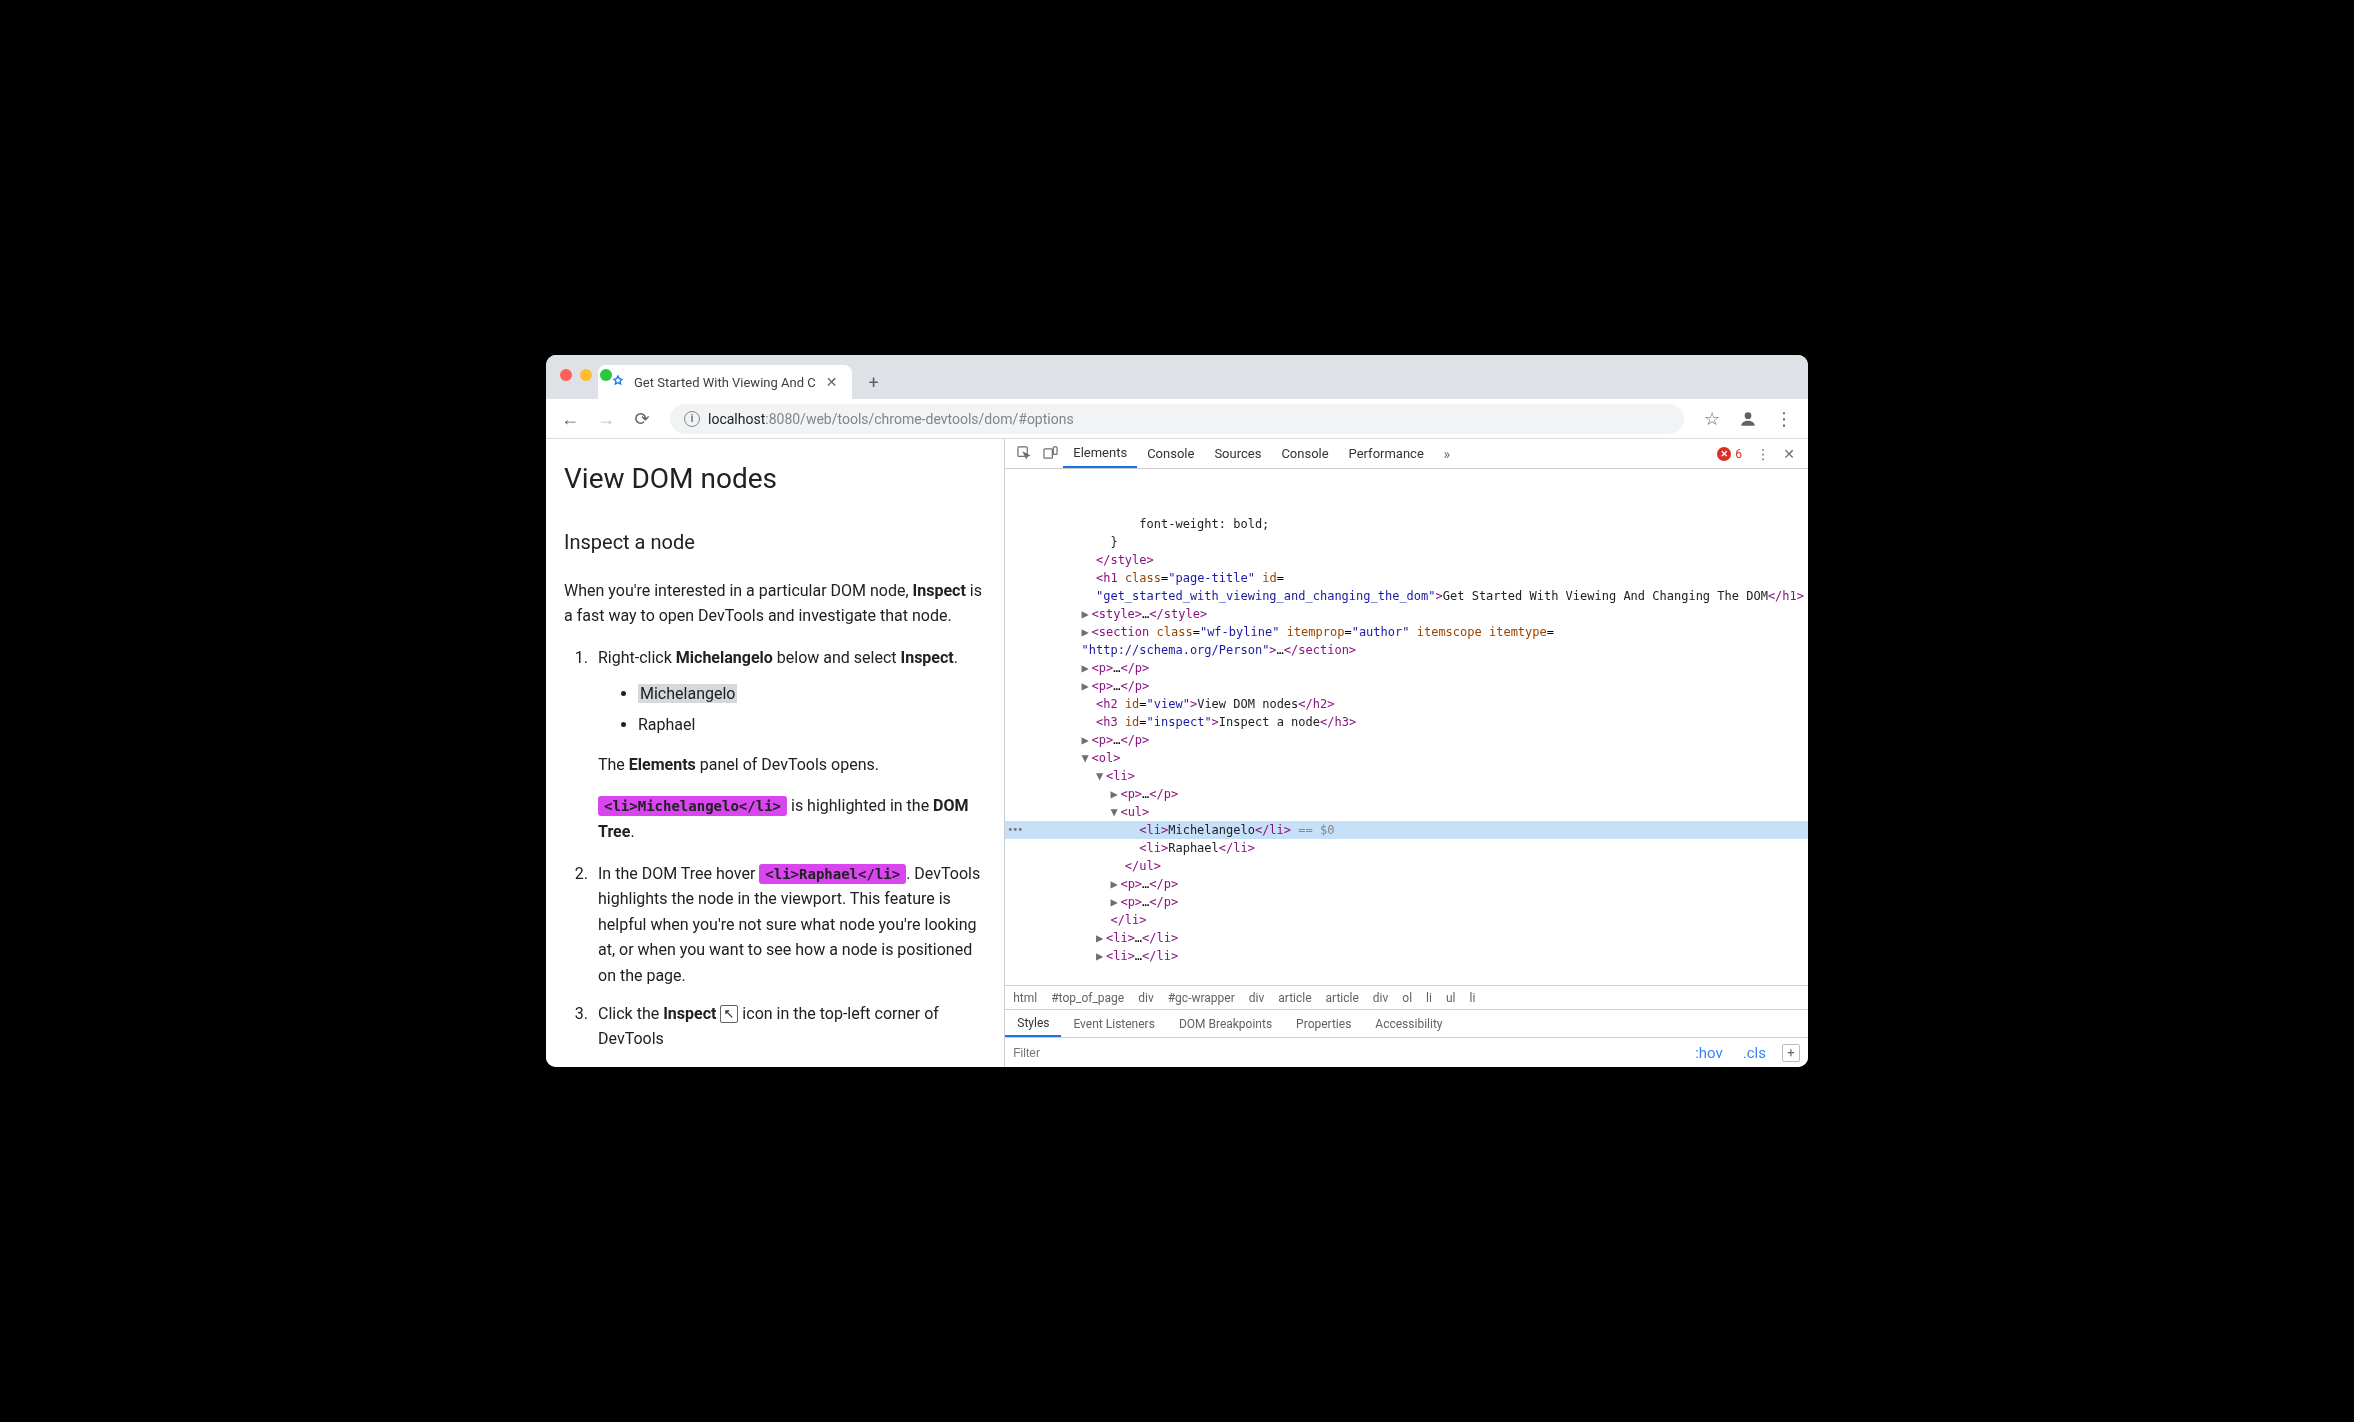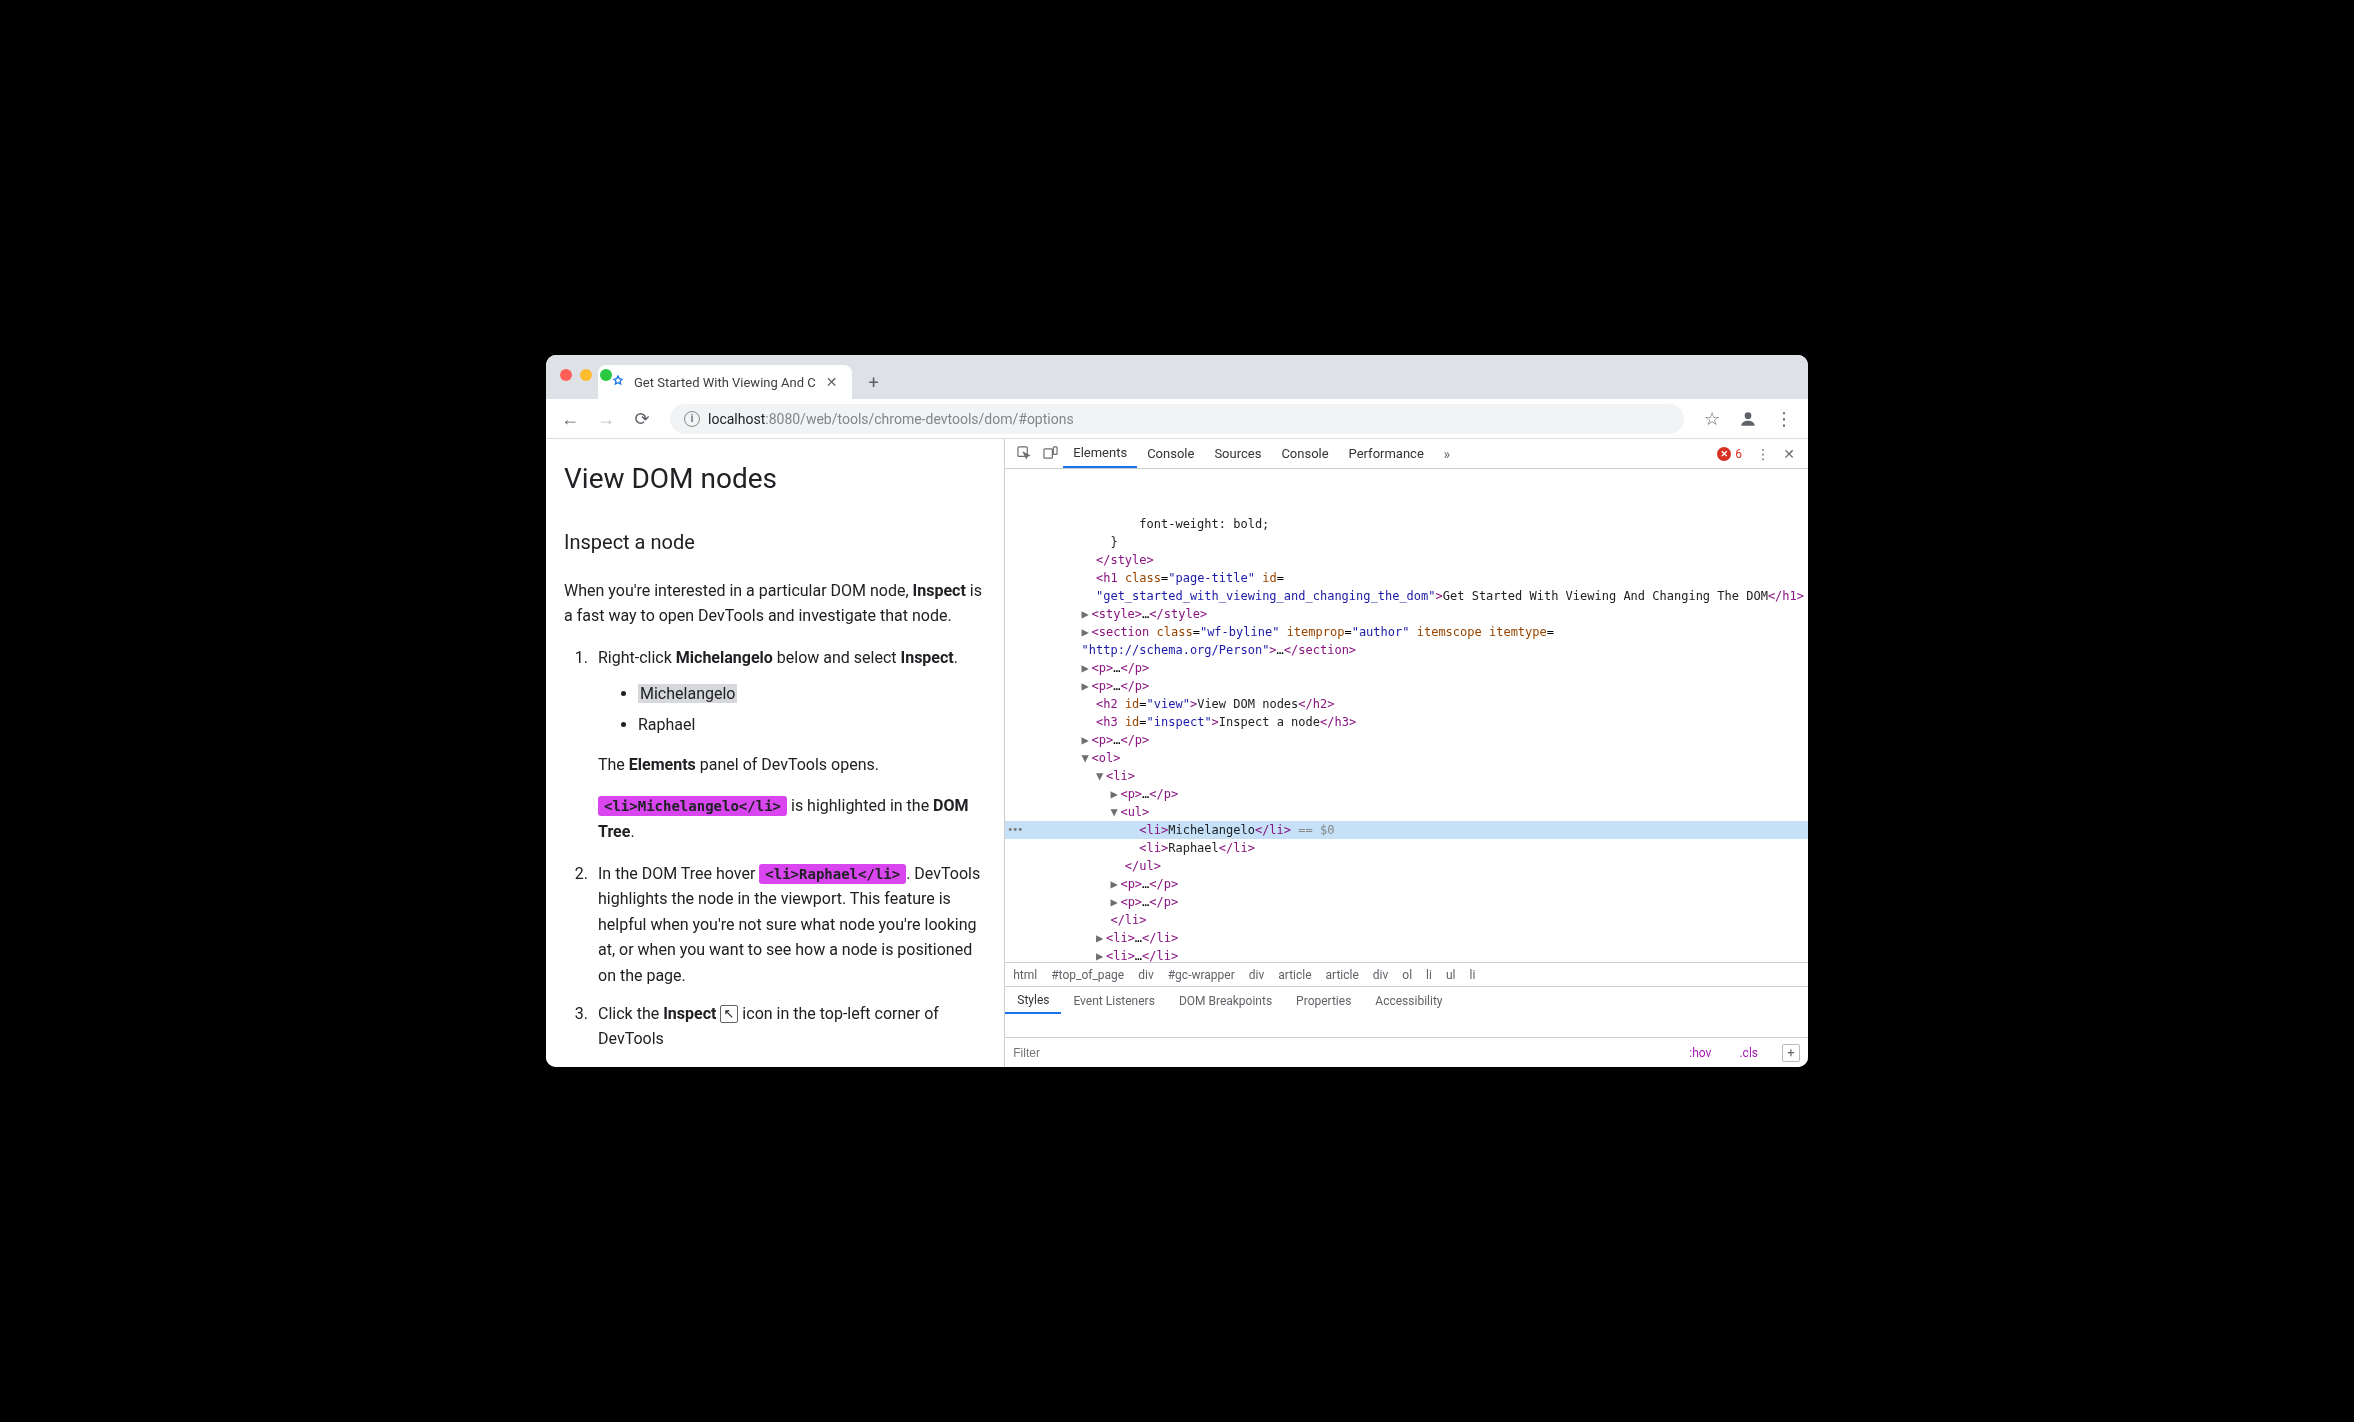--- a/index.html
+++ b/index.html
@@ -72,23 +72,23 @@
 .tri { color:#6e6e6e; display:inline-block; width:10px;}
 .eqv { color:#888;}
 
 .dt-crumbs { height:24px; border-top:1px solid #cdcdcd; display:flex; align-items:center; padding:0 8px; gap:14px; font-size:12px; color:#5f6368; overflow:hidden;}
 .dt-crumbs span { white-space:nowrap;}
 
 .dt-sub { height:28px; border-top:1px solid #cdcdcd; display:flex; align-items:center;}
 .dt-subtab { padding:0 12px; height:27px; display:flex; align-items:center; font-size:12px; color:#5f6368;}
 .dt-subtab.active { border-bottom:2px solid #1a73e8; color:#333;}
 
-.dt-filter { height:30px; border-top:1px solid #cdcdcd; display:flex; align-items:center; padding:0 8px; gap:20px;margin-top:23px;}
+.dt-filter { height:30px; border-top:1px solid #cdcdcd; display:flex; align-items:center; padding:0 8px; gap:12px;}
 .dt-filter input { border:none; outline:none; flex:1; font-size:12px; color:#5f6368;}
-.dt-filter .fbtn { font-size:12px; color:#a21caf; padding:0 4px;}
+.dt-filter .fbtn { font-size:15px; color:#3b82f6; padding:0 4px;}
 .dt-filter .plus { width:18px; height:18px; display:flex; align-items:center; justify-content:center; border:1px solid #bbb; border-radius:2px; color:#5f6368; font-size:13px;}
 </style>
 </head>
 <body>
 
 <div class="window">
 
   <div class="tabbar">
     <div class="traffic">
       <div class="t-dot t-red"></div>

